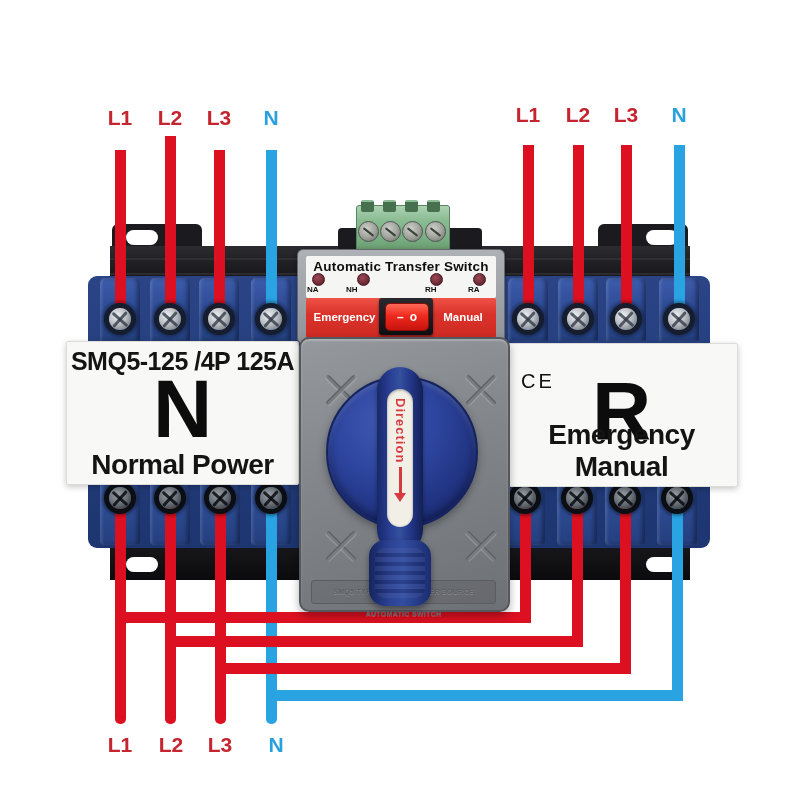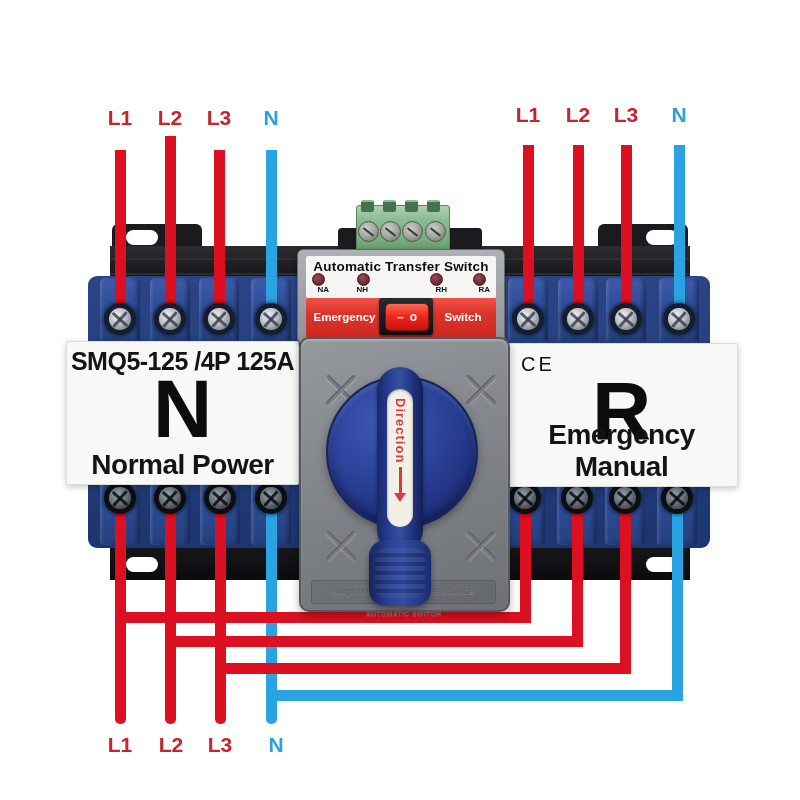--- a/index.html
+++ b/index.html
@@ -59,30 +59,30 @@
     border-radius:2px;box-shadow:0 2px 6px rgba(0,0,0,.22);}
   .model{position:absolute;top:5px;left:0;width:100%;text-align:center;font-size:25px;font-weight:700;
     letter-spacing:-.5px;color:#141414;}
   .bigletter{position:absolute;top:26px;left:0;width:100%;text-align:center;font-size:82px;line-height:1;
     font-weight:700;color:#0c0c0c;}
   .caption{position:absolute;bottom:3px;left:0;width:100%;text-align:center;font-size:28px;font-weight:700;
     letter-spacing:-.5px;color:#141414;}
   .brandrow{position:absolute;top:7px;left:0;right:0;padding:0 15px;display:flex;justify-content:space-between;}
   .brand{color:#e60014;font-size:24px;font-weight:700;letter-spacing:-.5px;}
   .reg{color:#e60014;font-size:10px;vertical-align:super;font-weight:700;}
-  .ce{color:#101010;font-size:20px;font-weight:400;letter-spacing:3px;margin-top:2px;}
+  .ce{color:#101010;font-size:20px;font-weight:400;letter-spacing:3px;margin-top:19px;}
 
   
   .panel{position:absolute;left:297px;top:249px;width:206px;height:93px;border:1px solid #64676c;border-radius:6px;
     background:linear-gradient(180deg,#aeb1b6,#8f9297);box-shadow:0 2px 5px rgba(0,0,0,.35);}
   .pwhite{position:absolute;left:8px;top:6px;width:190px;height:42px;background:#f5f5f3;border-radius:2px;}
   .ptitle{margin-top:3px;text-align:center;font-size:13.5px;font-weight:700;color:#0e0e0e;letter-spacing:.2px;}
   .led{position:absolute;width:11px;height:11px;border-radius:50%;border:1px solid #3f1820;
     background:radial-gradient(circle at 40% 35%,#9c4a56,#702a36 60%,#531f29);}
-  .ledlab{position:absolute;width:22px;text-align:right;font-size:8px;font-weight:700;color:#101010;}
+  .ledlab{position:absolute;width:22px;text-align:left;font-size:8px;font-weight:700;color:#101010;}
   .redstrip{position:absolute;left:8px;top:48px;width:190px;height:40px;border-radius:2px;
     background:linear-gradient(180deg,#ef5246 0%,#da322a 40%,#cd2a23 100%);}
   .mode{position:absolute;top:13px;color:#fff;font-size:11.5px;font-weight:700;text-align:center;}
   .rhousing{position:absolute;left:73px;top:0;width:54px;height:37px;border-radius:3px;
     background:linear-gradient(180deg,#2a2a2e,#0f0f13);box-shadow:0 2px 3px rgba(0,0,0,.45);}
   .rocker{position:absolute;left:6px;top:5px;width:42px;height:26px;border-radius:5px;border:1px solid #8e0c08;
     background:linear-gradient(180deg,#ff6a58 0%,#ef2a1e 45%,#c8130e 100%);
     display:flex;align-items:center;justify-content:center;gap:6px;color:#fff;}
   .rsym{font-size:12px;font-weight:700;line-height:1;}
 
@@ -229,21 +229,21 @@
     <div class="led" style="left:14px;top:23px"></div>
     <div class="led" style="left:59px;top:23px"></div>
     <div class="led" style="left:132px;top:23px"></div>
     <div class="led" style="left:175px;top:23px"></div>
     <div class="ledlab" style="left:9px;top:35px">NA</div>
     <div class="ledlab" style="left:48px;top:35px">NH</div>
     <div class="ledlab" style="left:127px;top:35px">RH</div>
     <div class="ledlab" style="left:170px;top:35px">RA</div>
     <div class="redstrip">
       <div class="mode" style="left:4px;width:69px">Emergency</div>
-      <div class="mode" style="left:127px;width:60px">Switch</div>
+      <div class="mode" style="left:127px;width:60px">Manual</div>
       <div class="rhousing">
         <div class="rocker">
           <span class="rsym">–</span>
           <span class="rsym">o</span>
         </div>
       </div>
     </div>
   </div>
 
   <div class="graybody">

